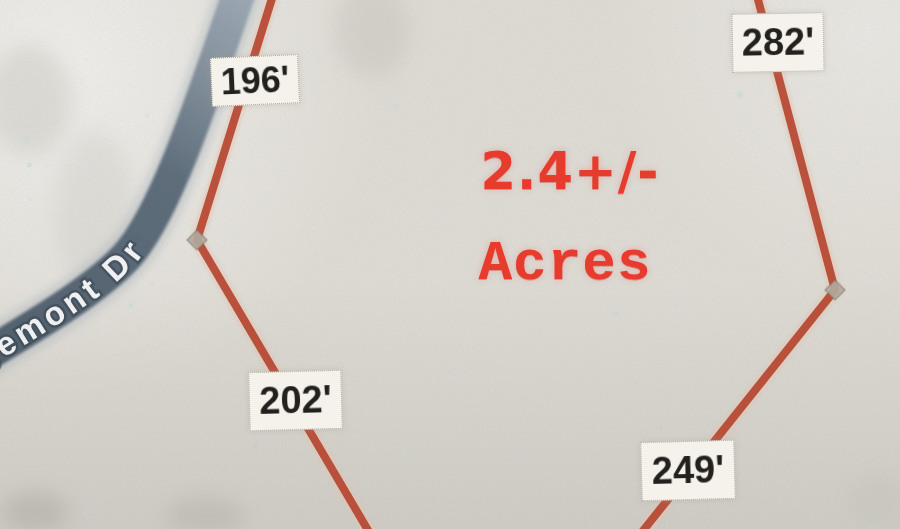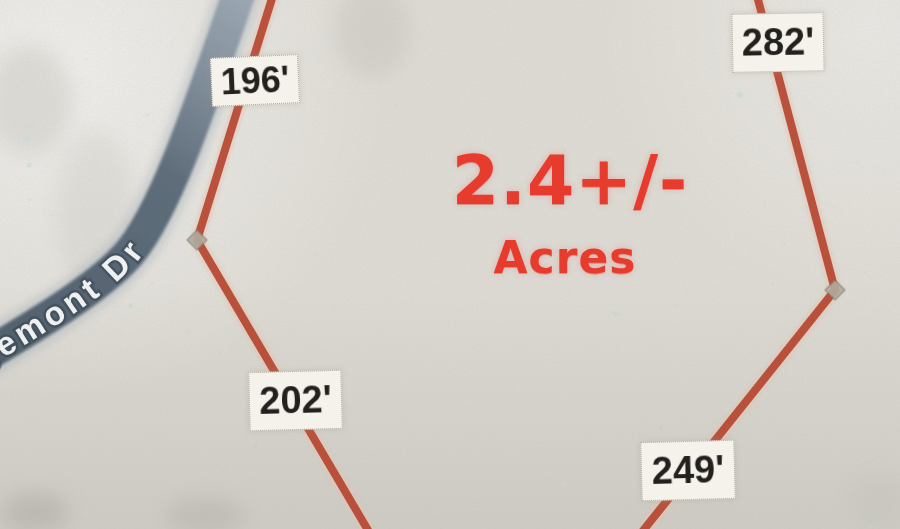--- a/index.html
+++ b/index.html
@@ -38,22 +38,22 @@
   #label-202{left:249px;top:371px;width:91px;height:57px;transform:rotate(-1.5deg);}
   #label-249{left:641px;top:441px;width:92px;height:57px;transform:rotate(-1.5deg);}
 
   
   .acreage-line{
     position:absolute;text-align:center;
     color:var(--area-text,#e73b2e);
     font-family:"DejaVu Sans",sans-serif;font-weight:bold;letter-spacing:1px;
     text-shadow:0 0 6px rgba(233,125,112,.45),0 1px 0 rgba(165,42,30,.35);
   }
-  #acreage-line1{left:440px;top:144px;width:260px;font-size:68px;line-height:1.1;}
-  #acreage-line2{left:440px;top:234px;width:250px;font-size:44px;line-height:1.1;}
+  #acreage-line1{left:440px;top:144px;width:260px;font-size:51px;line-height:1.1;}
+  #acreage-line2{left:440px;top:234px;width:250px;font-size:56px;line-height:1.1;font-family:Liberation Mono, monospace;}
 </style>
 </head>
 <body>
 
 <div id="stage">
 
   <svg width="900" height="529" viewBox="0 0 900 529">
     <defs>
       <linearGradient id="roadGrad" gradientUnits="userSpaceOnUse" x1="250" y1="-20" x2="0" y2="365">
         <stop offset="0" stop-color="#93a1ae" stop-opacity="0.8"></stop>

